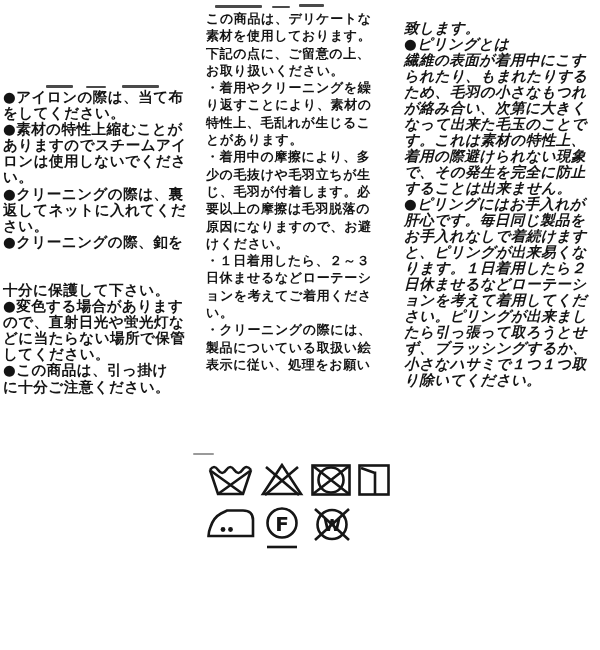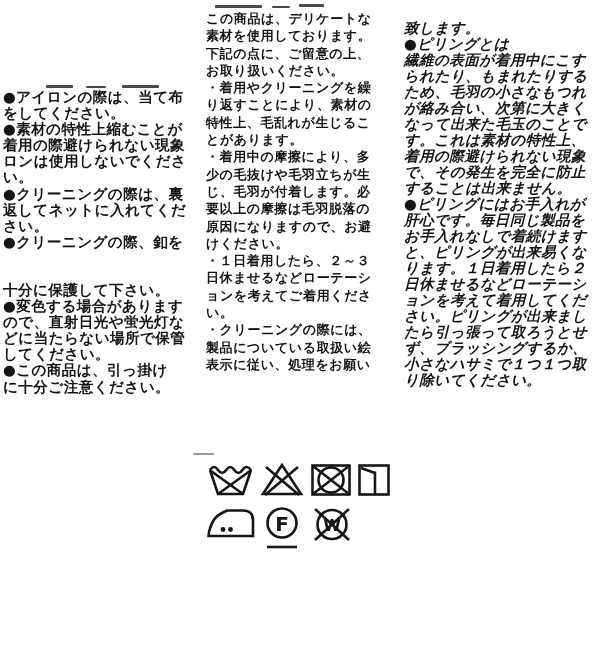--- a/index.html
+++ b/index.html
@@ -53,21 +53,21 @@
 <div class="artifact" style="left:86px;  top:86px; width:20px; height:2px;"></div>
 <div class="artifact" style="left:122px; top:85px; width:37px; height:3px;"></div>
 <div class="artifact" style="left:215px; top:5px;  width:47px; height:3px;"></div>
 <div class="artifact" style="left:272px; top:6px;  width:18px; height:2px;"></div>
 <div class="artifact" style="left:299px; top:4px;  width:25px; height:3px;"></div>
 <div class="artifact light" style="left:193px; top:453px; width:21px; height:2px;"></div>
 
 <div class="textcol col-left col-left-top">●アイロンの際は、当て布
 をしてください。
 ●素材の特性上縮むことが
-着用の際避けられない現象
+ありますのでスチームアイ
 ロンは使用しないでくださ
 い。
 ●クリーニングの際は、裏
 返してネットに入れてくだ
 さい。
 ●クリーニングの際、釦を</div>
 
 <div class="textcol col-left col-left-bottom">十分に保護して下さい。
 ●変色する場合があります
 ので、直射日光や蛍光灯な

